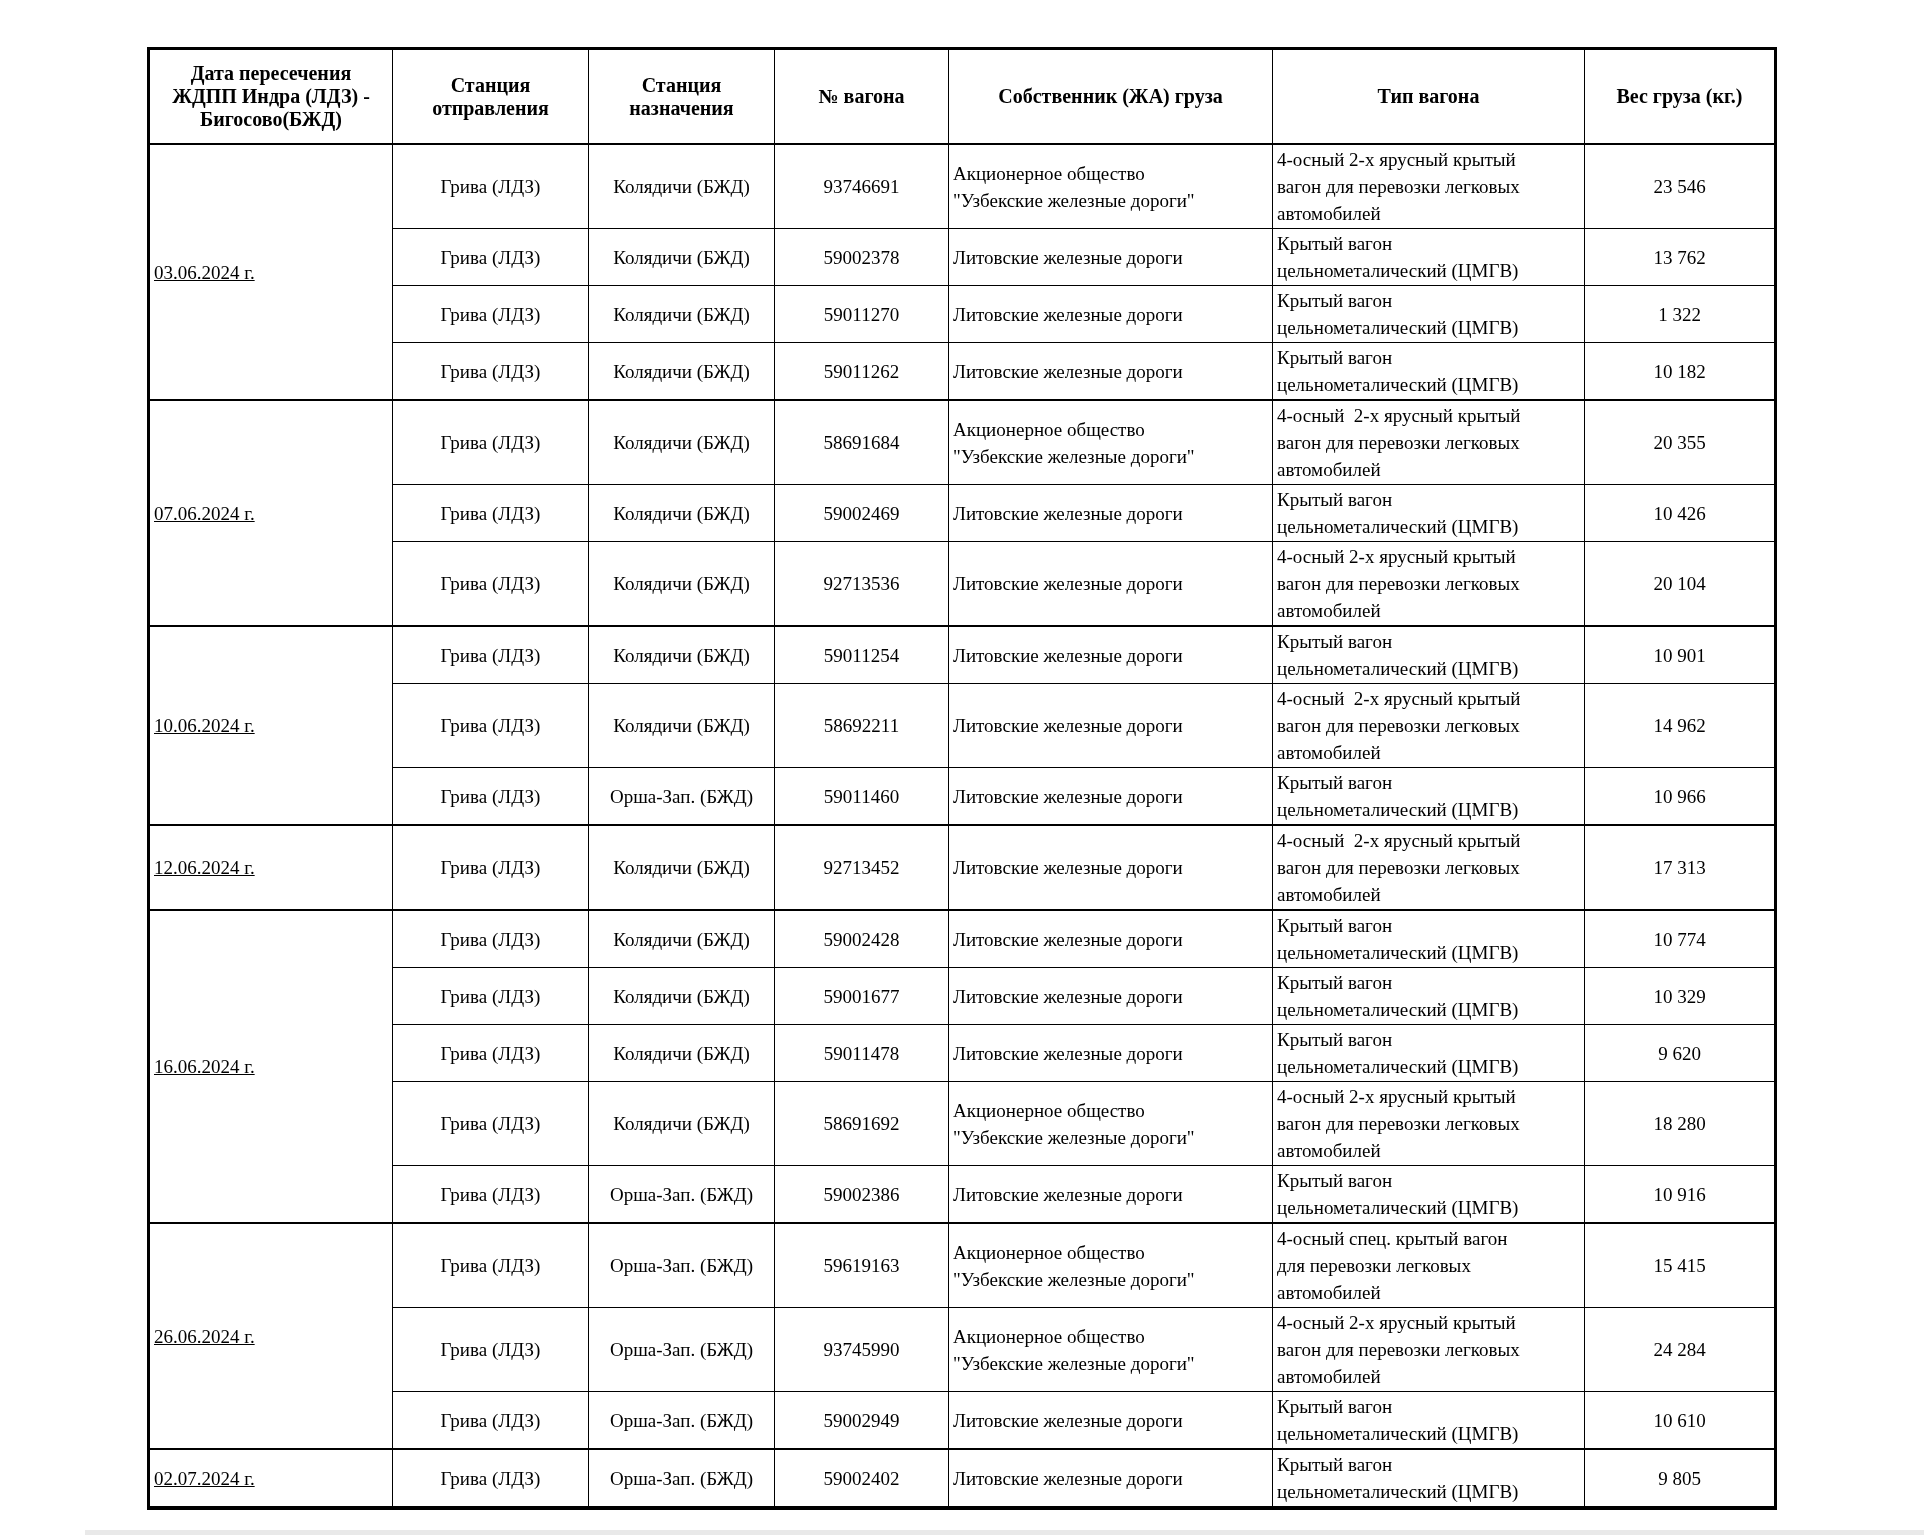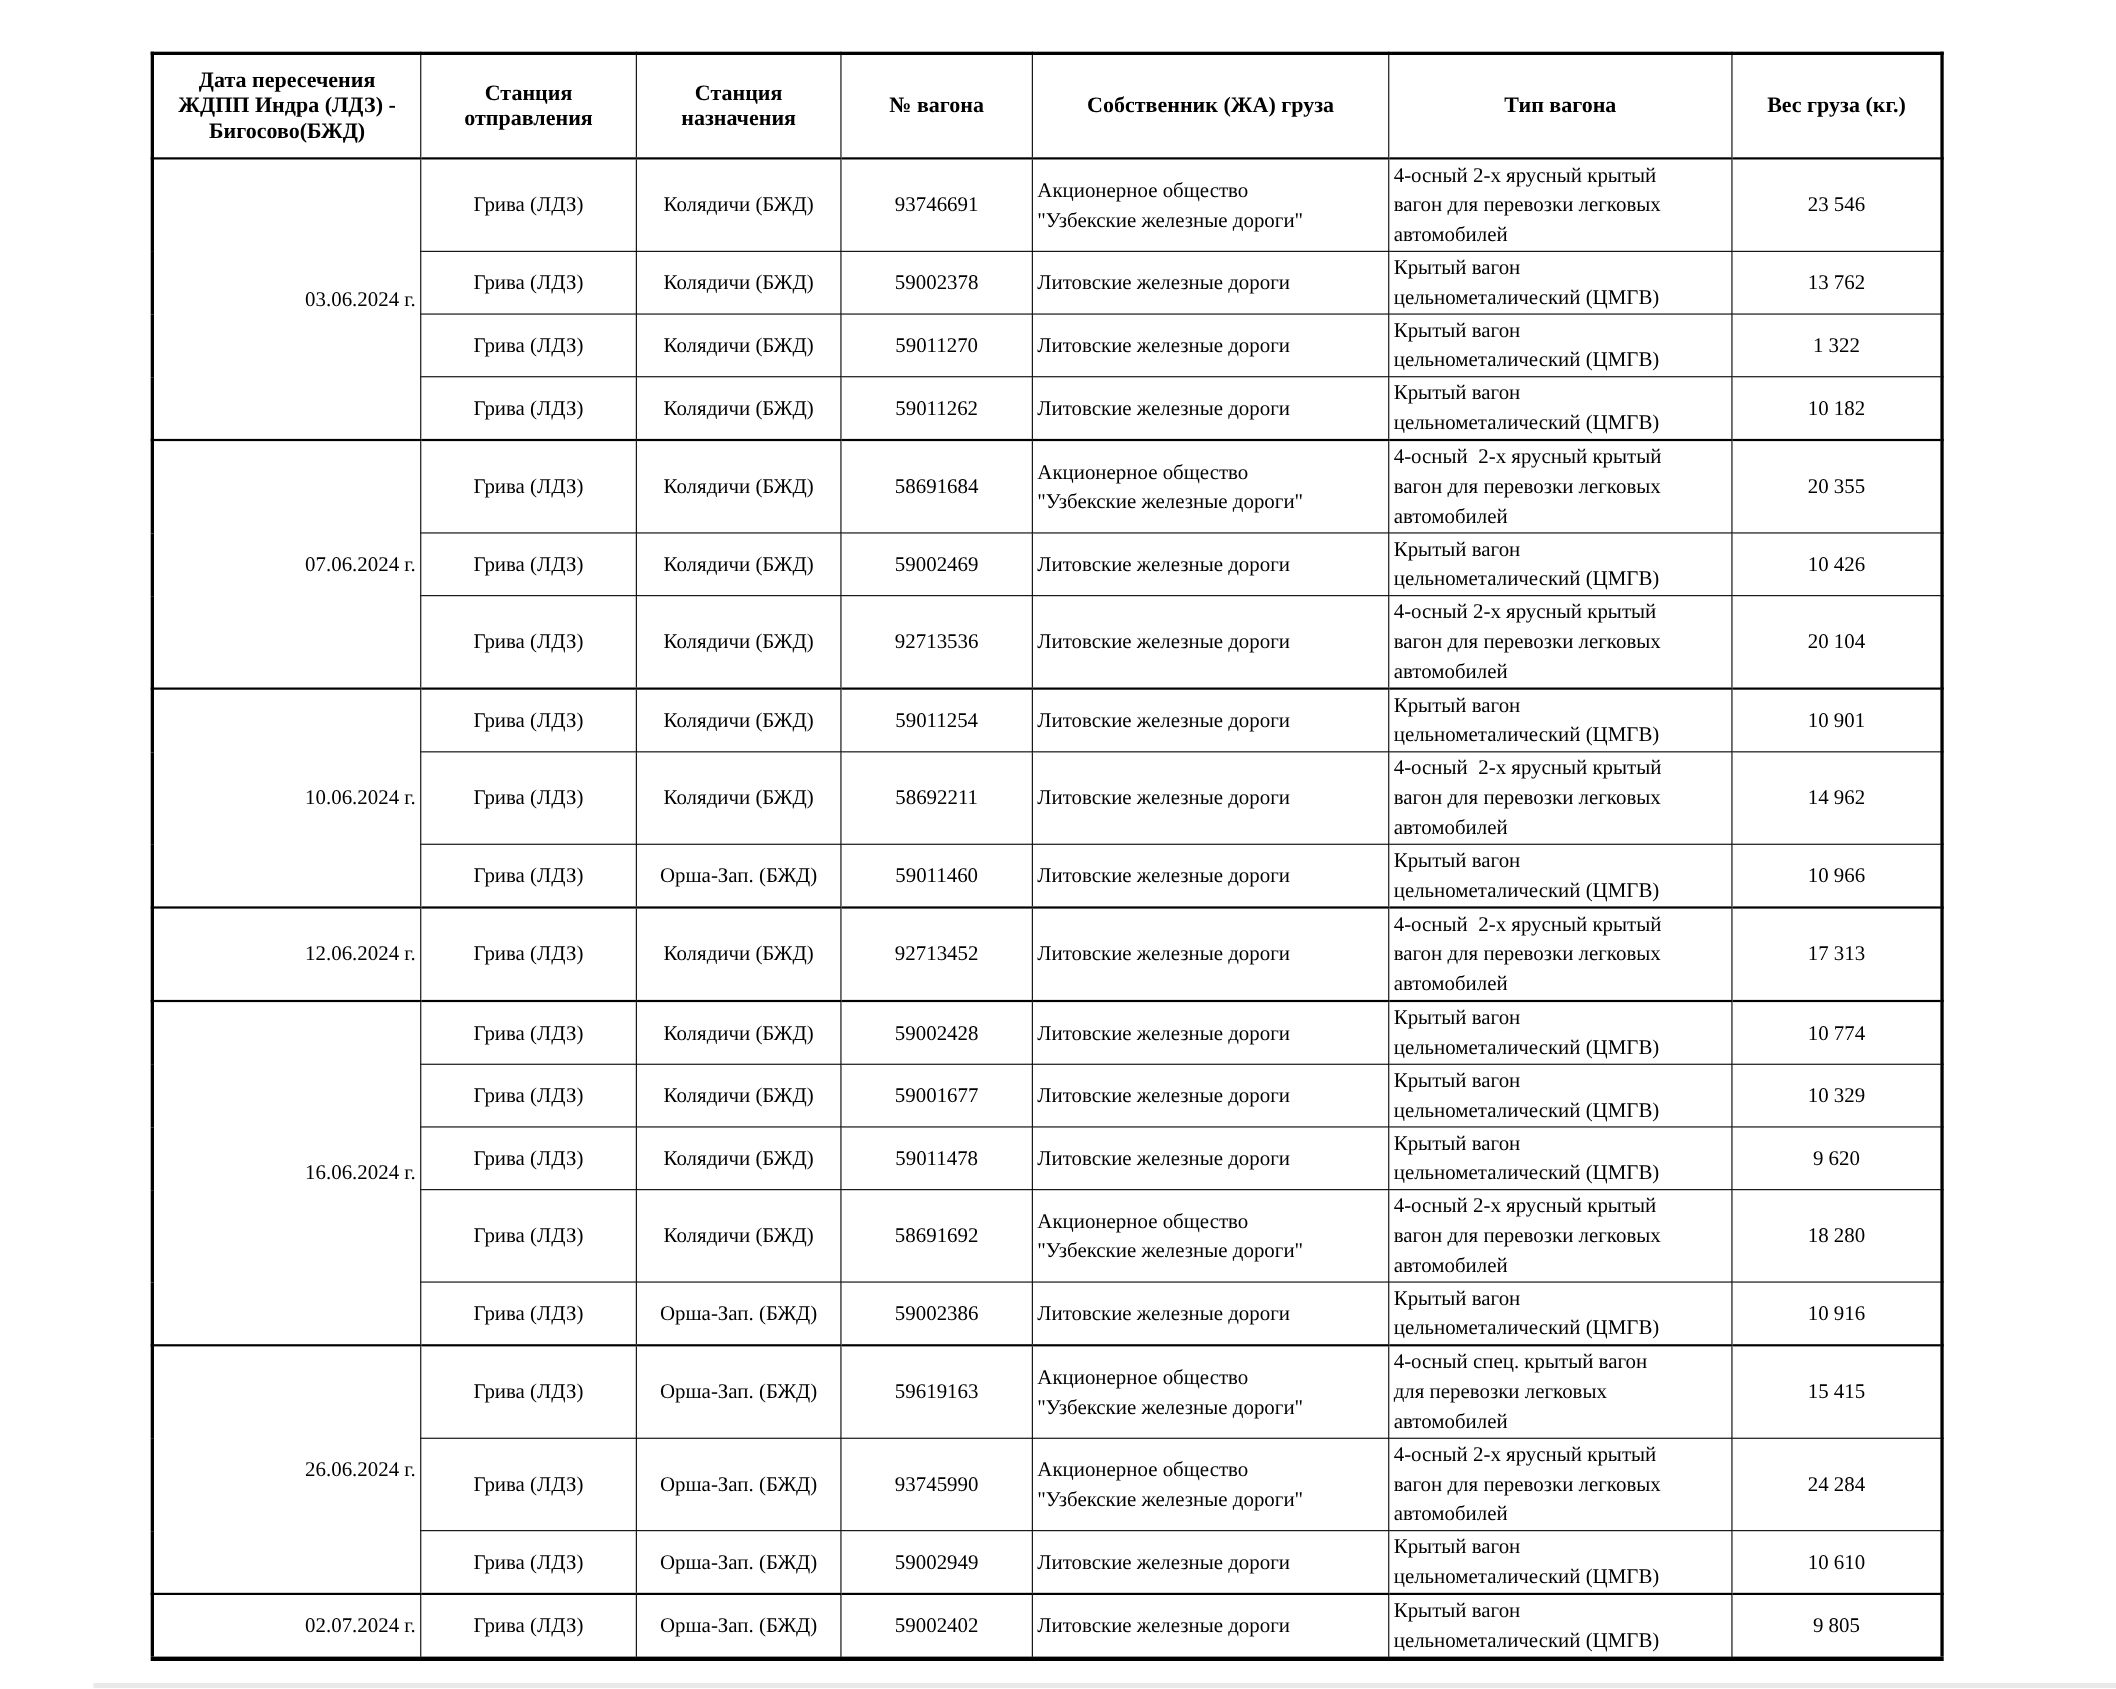--- a/index.html
+++ b/index.html
@@ -10,21 +10,21 @@
   }
   .page {
     position: relative;
     width: 1924px;
     height: 1535px;
     background: #ffffff;
     overflow: hidden;
   }
   .table-wrap {
     position: absolute;
-    left: 137px;
+    left: 147px;
     top: 47px;
   }
   table.crossing-table {
     border-collapse: collapse;
     table-layout: fixed;
     width: 1627px;
     background: #ffffff;
     color: #000000;
     border: 3px solid #000000;
     border-bottom-width: 4px;
@@ -44,21 +44,21 @@
     padding: 12px 4px;
     border-bottom: 2px solid #000000;
   }
   table.crossing-table td {
     font-size: 19px;
     line-height: 27px;
     padding: 1px 4px;
   }
   td.c-center { text-align: center; }
   td.c-left   { text-align: left; padding-left: 5px; padding-right: 5px; }
-  td.c-date   { text-align: right; }
+  td.c-date   { text-align: left; text-decoration: underline; }
   tr.group-start td { border-top: 2px solid #000000; }
   .bottom-strip {
     position: absolute;
     left: 85px;
     right: 0;
     bottom: 0;
     height: 5px;
     background: #e9e9e9;
   }
 </style>

